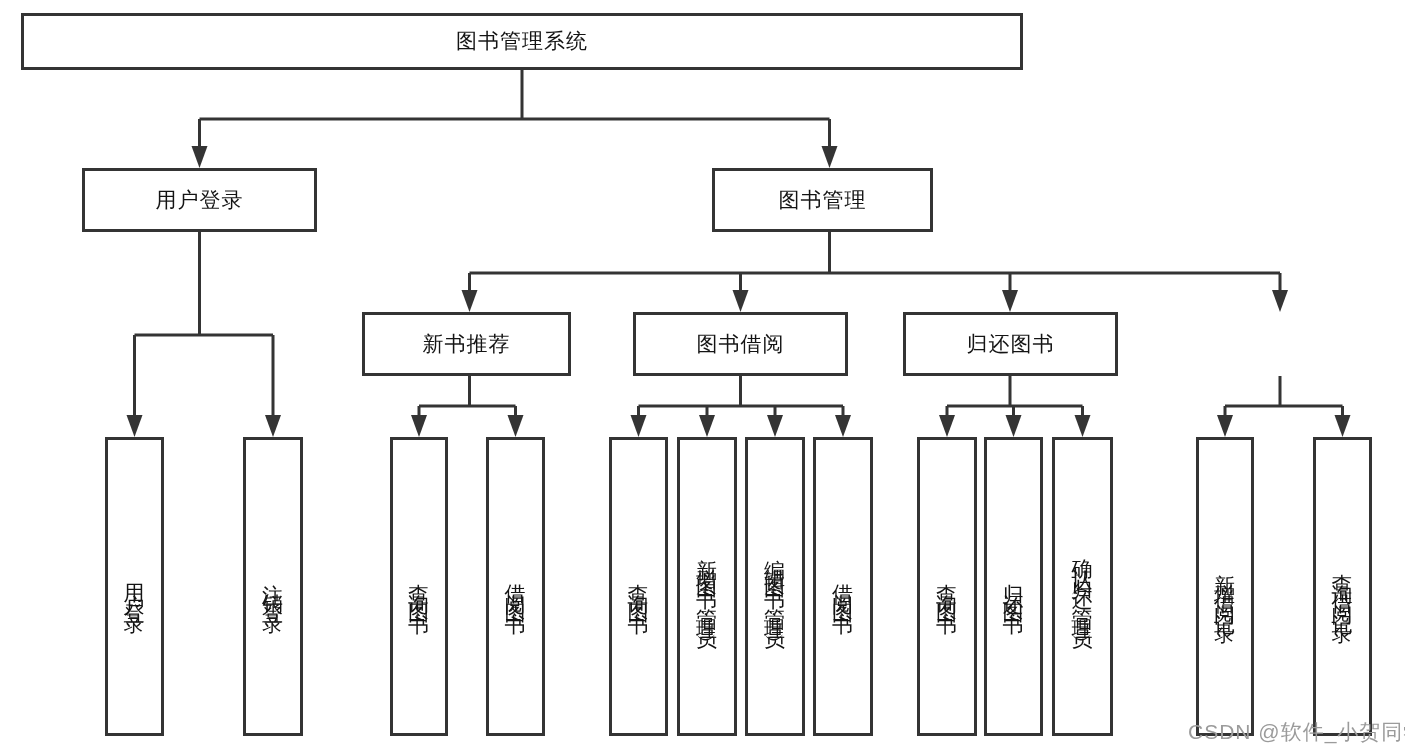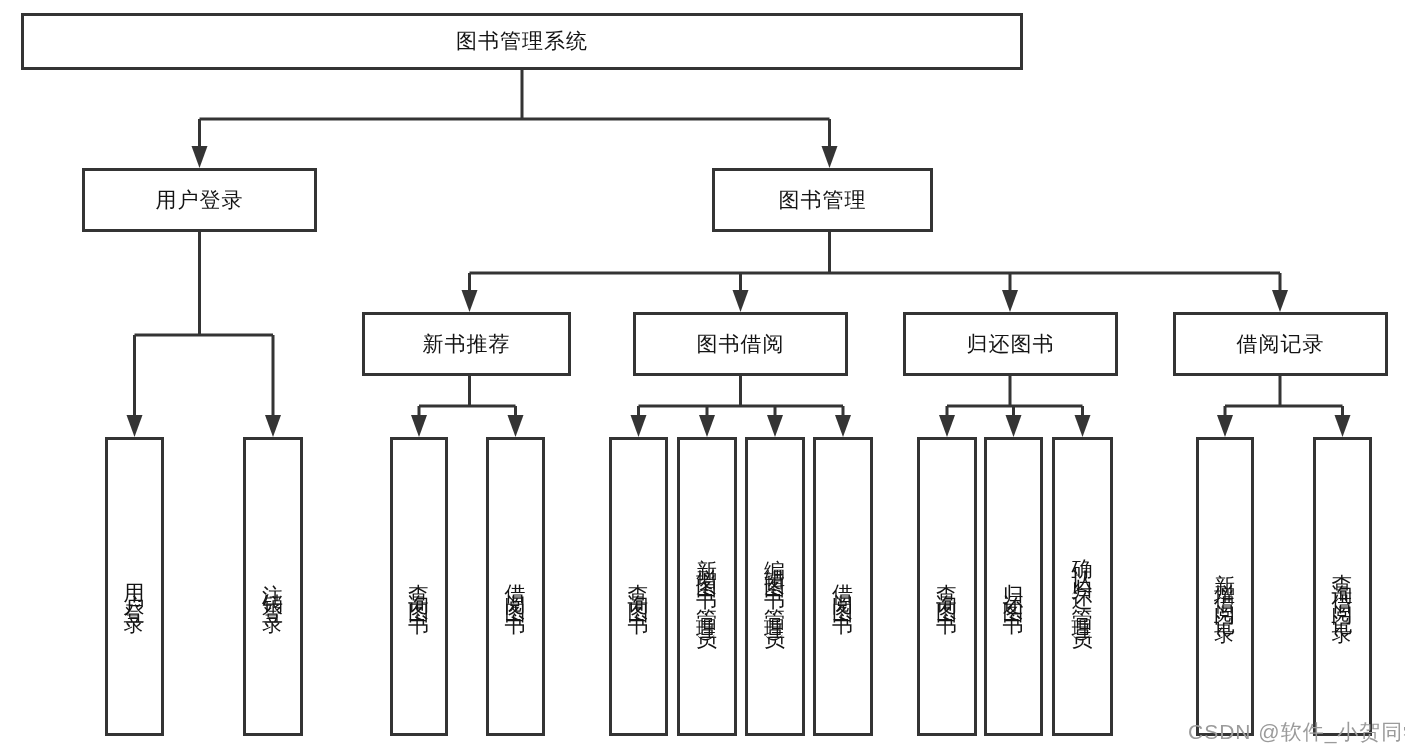--- a/index.html
+++ b/index.html
@@ -66,21 +66,20 @@
   </svg>
 
   <div class="box" style="left:21px;top:13px;width:1002px;height:57px">图书管理系统</div>
 
   <div class="box" style="left:82px;top:168px;width:235px;height:64px">用户登录</div>
   <div class="box" style="left:712px;top:168px;width:221px;height:64px">图书管理</div>
 
   <div class="box" style="left:362px;top:312px;width:209px;height:64px">新书推荐</div>
   <div class="box" style="left:633px;top:312px;width:215px;height:64px">图书借阅</div>
   <div class="box" style="left:903px;top:312px;width:215px;height:64px">归还图书</div>
-  <div class="box" style="left:1173px;top:312px;width:215px;height:64px">借阅记录</div>
 
   <div class="box v" style="left:105px;top:437px;width:59px;height:299px">用户登录</div>
   <div class="box v" style="left:243px;top:437px;width:60px;height:299px">注销登录</div>
 
   <div class="box v" style="left:390px;top:437px;width:58px;height:299px">查询图书</div>
   <div class="box v" style="left:486px;top:437px;width:59px;height:299px">借阅图书</div>
 
   <div class="box v" style="left:609px;top:437px;width:59px;height:299px">查询图书</div>
   <div class="box v" style="left:677px;top:437px;width:60px;height:299px">新增图书（管理员）</div>
   <div class="box v" style="left:745px;top:437px;width:60px;height:299px">编辑图书（管理员）</div>

